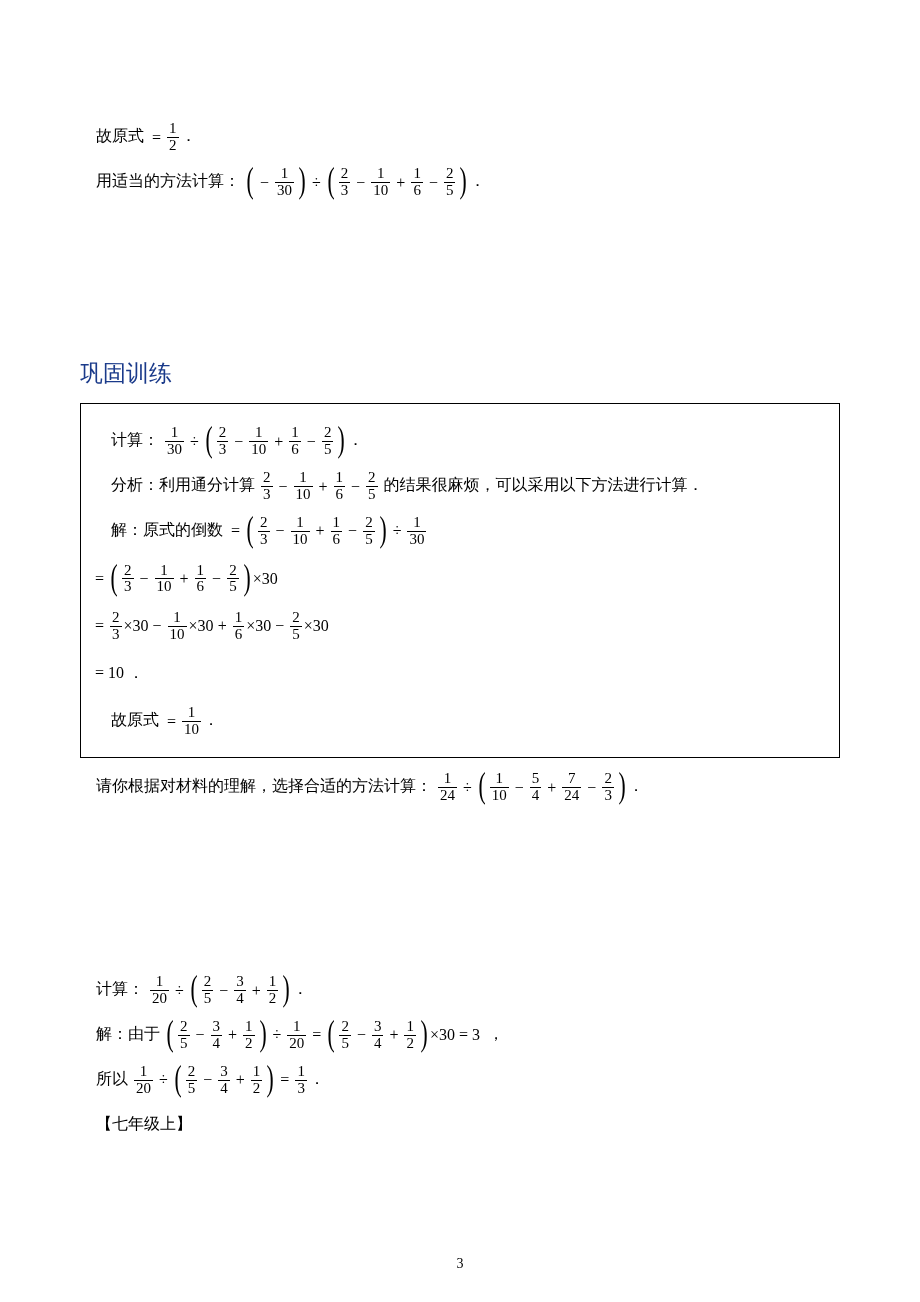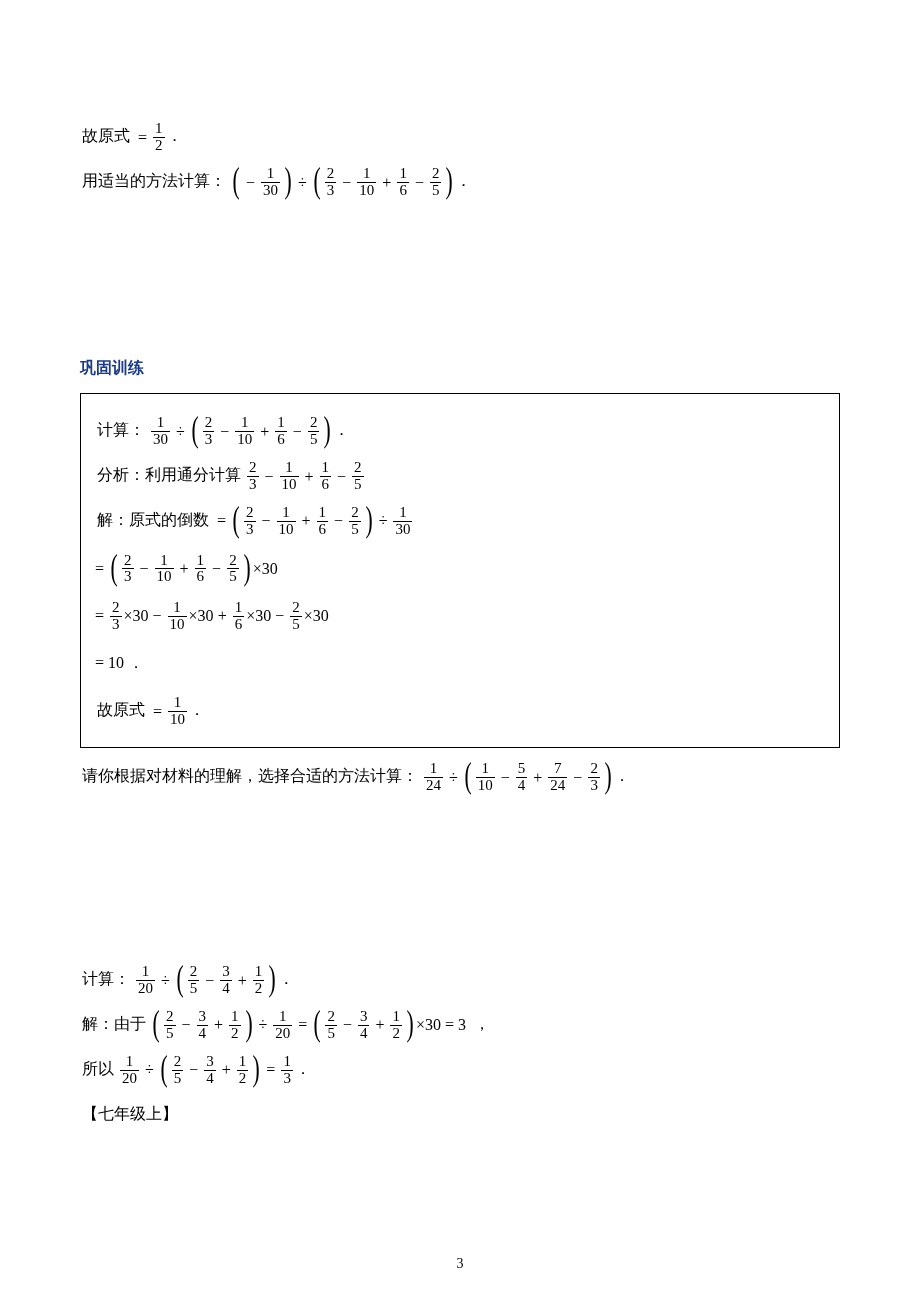--- a/index.html
+++ b/index.html
@@ -11,28 +11,28 @@
     font-size: 16px;
     color: #000;
   }
   .page {
     width: 920px;
     min-height: 1302px;
     padding: 110px 80px 50px 80px;
     position: relative;
   }
   .line {
-    margin: 8px 2px;
+    margin: 8px 16px;
     line-height: 2.2;
   }
   .section-heading {
     color: #1a3a8a;
-    font-weight: bold;
+    font-weight: normal;
     margin: 40px 0 14px 0;
-    font-size: 16px;
+    font-size: 23px;
   }
   .box {
     border: 1px solid #000;
     padding: 10px 14px;
     margin: 6px 0 10px 0;
   }
   .problem-head {
     margin: 14px 0 6px 0;
     line-height: 2;
   }
@@ -213,20 +213,21 @@
         <span class="frac">
             <span class="num">1</span>
             <span class="den">6</span>
           </span>
         <span class="op">−</span>
         <span class="frac">
             <span class="num">2</span>
             <span class="den">5</span>
           </span>
       </span>
+      <span>的结果很麻烦，可以采用以下方法进行计算．</span>
     </div>
 
     <div class="line">
       <span>解：原式的倒数</span>
       <span class="math">
         <span class="op">=</span>
         <span class="paren">
           <span class="bracket-l">(</span>
           <span class="frac">
               <span class="num">2</span>

